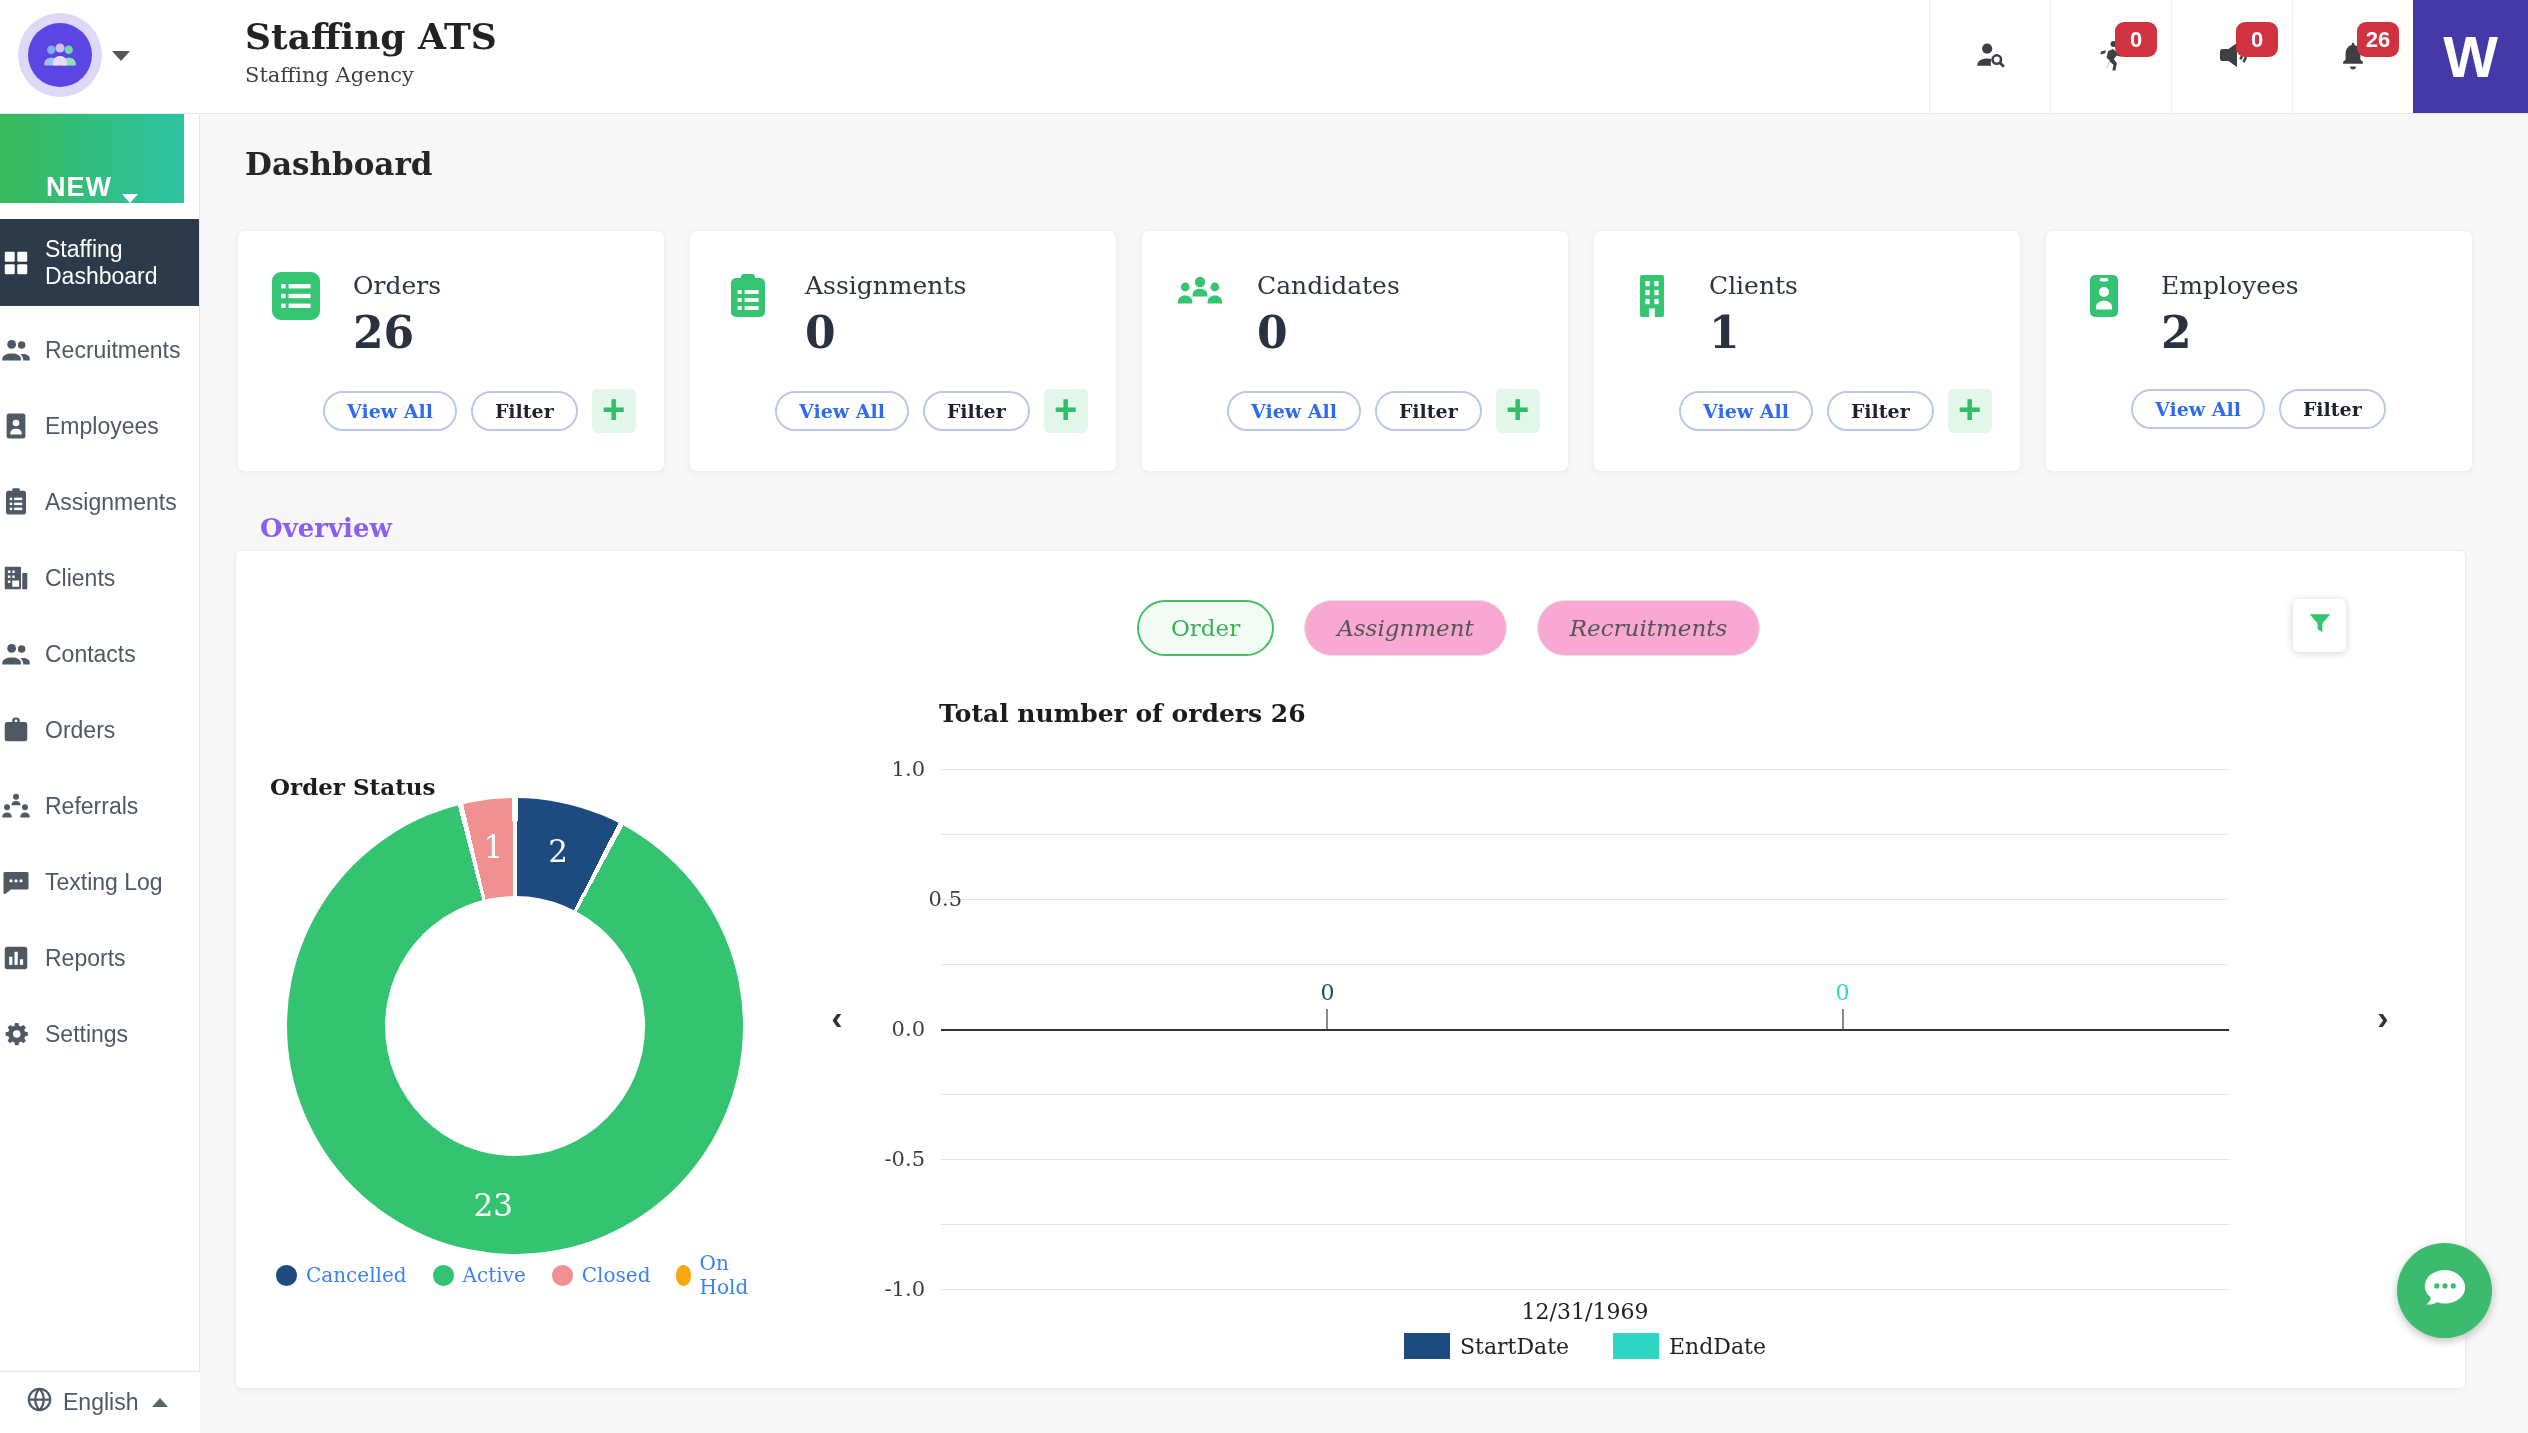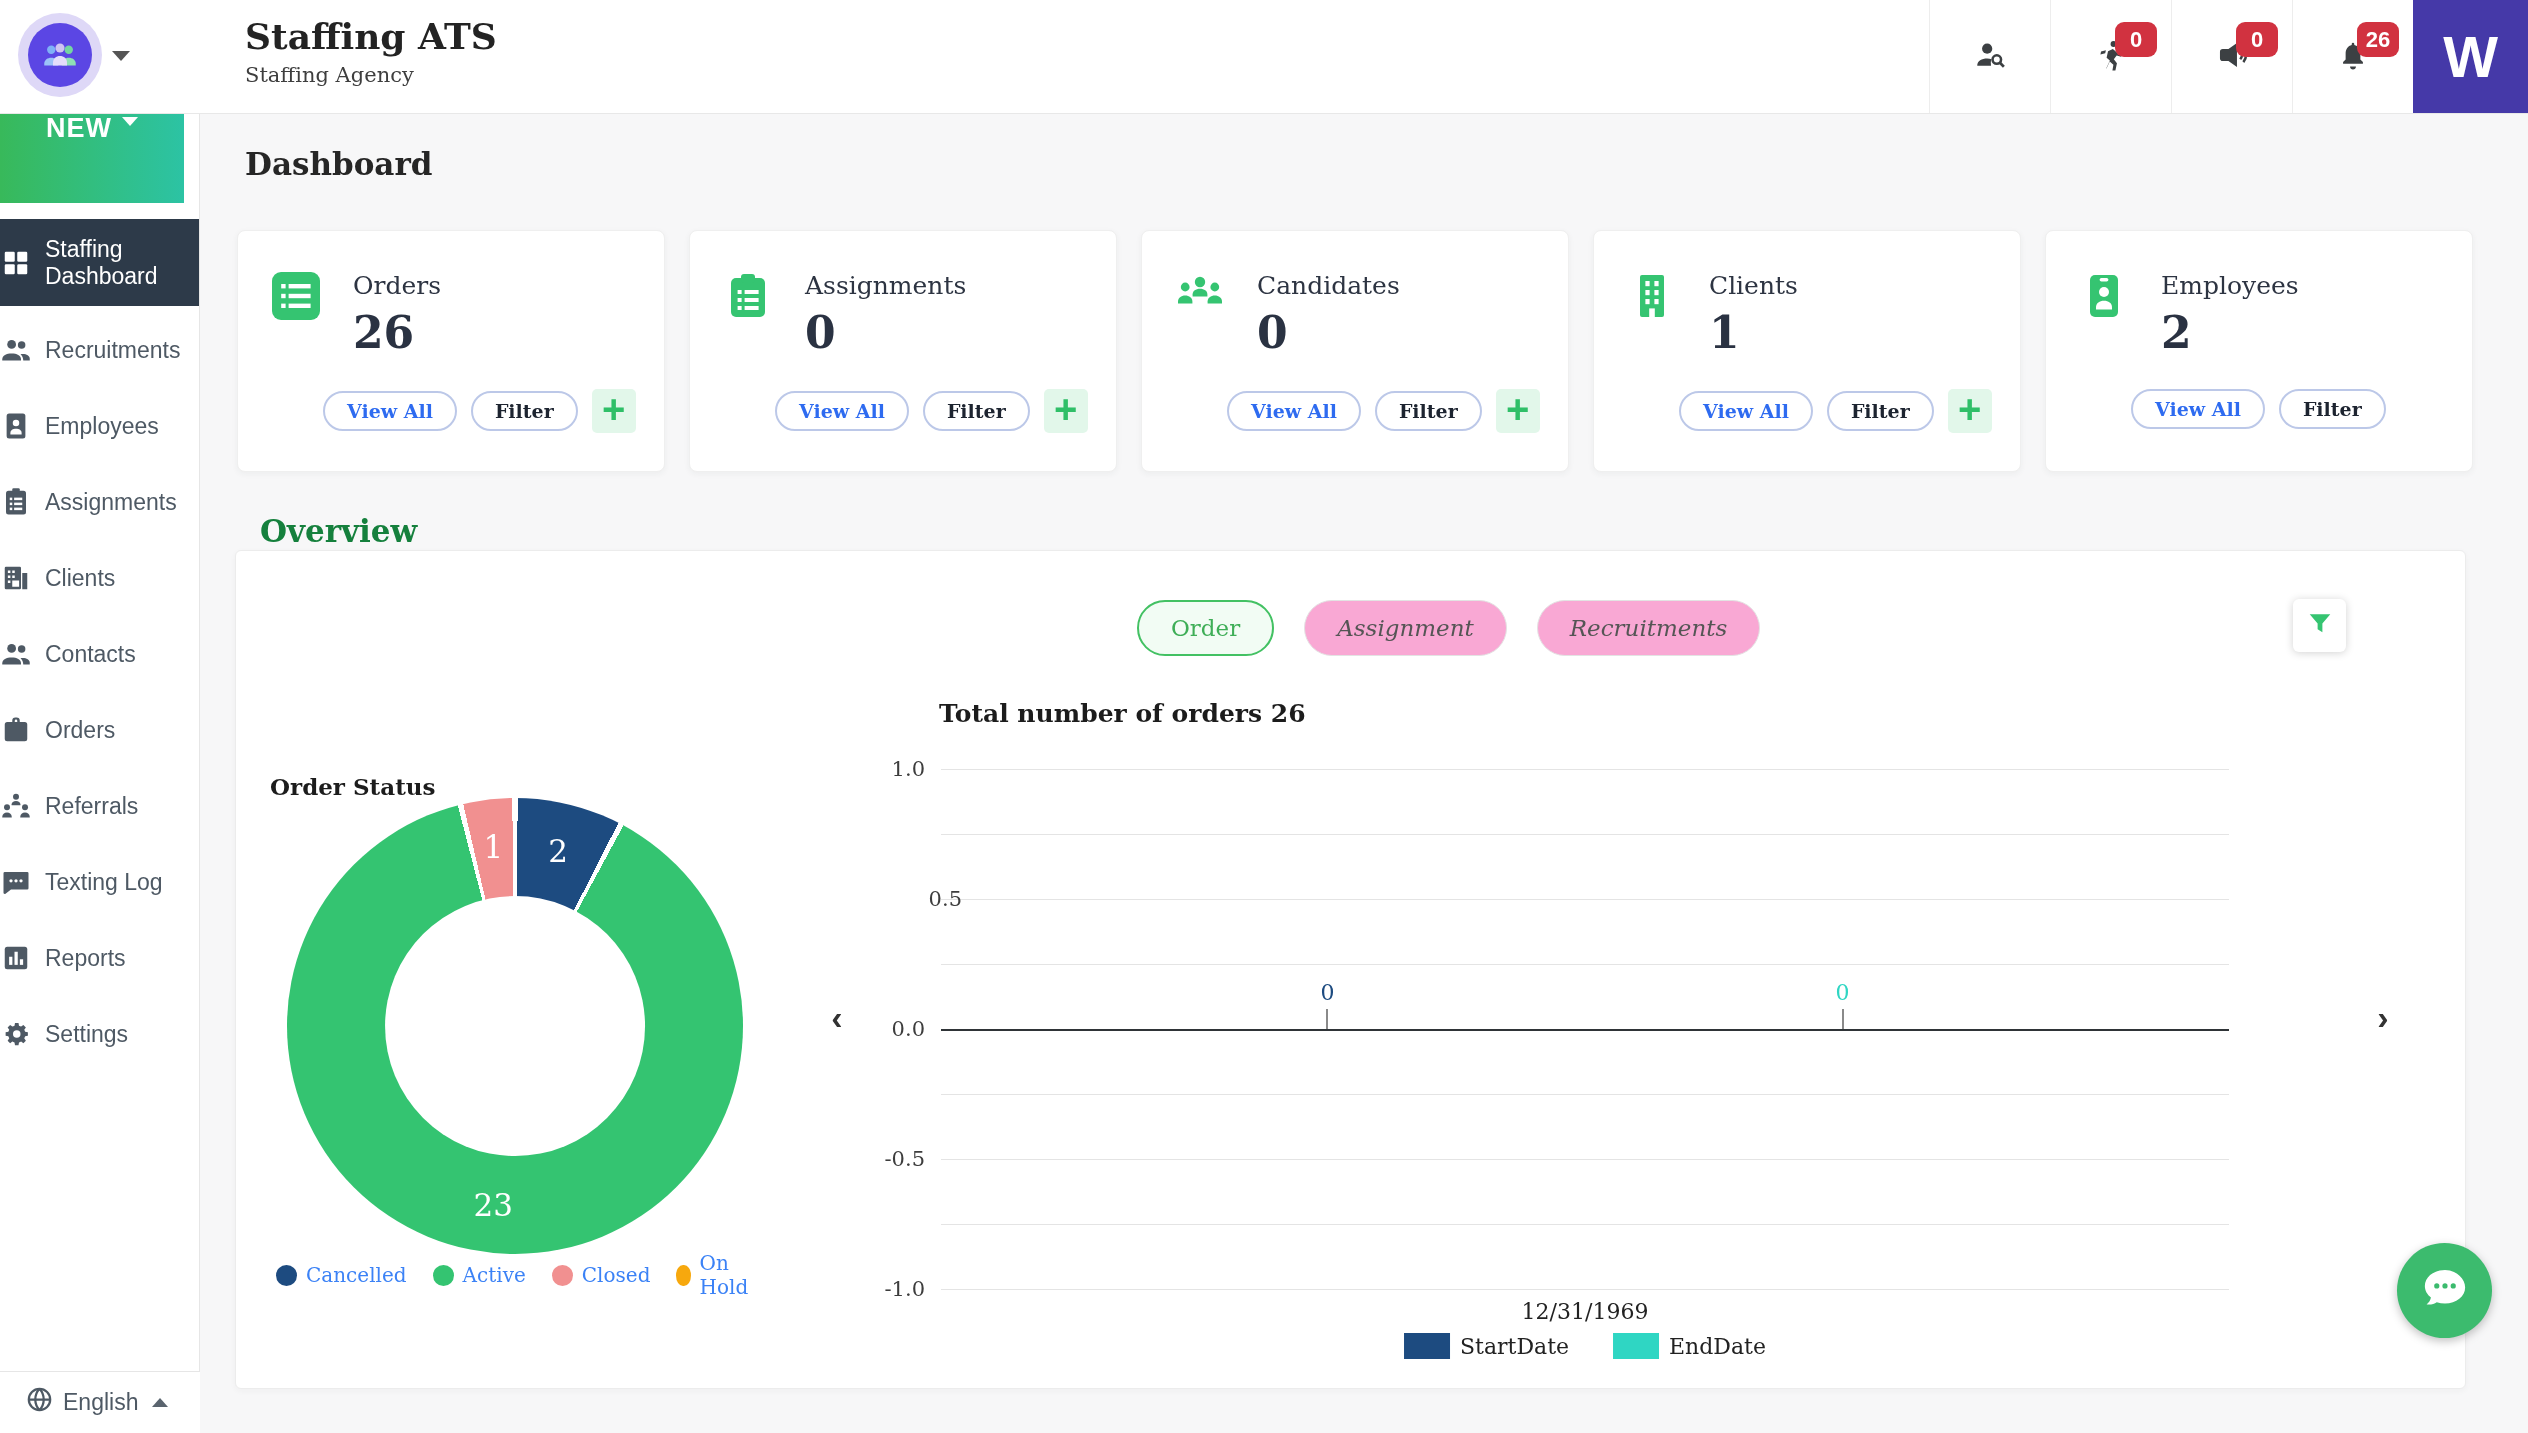--- a/index.html
+++ b/index.html
@@ -29,21 +29,21 @@
           background:#d13240;color:#fff;font-size:22px;font-weight:bold;
           display:flex;align-items:center;justify-content:center;padding:0 6px;box-sizing:border-box;}
   .workspace-tile{width:115px;height:113px;background:#4539a8;color:#fff;display:flex;
                   align-items:center;justify-content:center;font-size:58px;font-weight:bold;}
 
   
   .sidebar{position:absolute;left:0;top:113px;width:200px;bottom:0;background:#fff;
            border-right:1px solid #e6e6e6;box-sizing:border-box;}
   .new-btn{width:184px;height:90px;background:linear-gradient(90deg,#38b95a,#2cc3a4);
            color:#fff;font-size:27px;font-weight:bold;letter-spacing:1px;display:flex;
-           align-items:flex-start;justify-content:center;gap:10px;cursor:pointer;}
+           align-items:flex-end;justify-content:center;gap:10px;cursor:pointer;}
   .caret-down{width:0;height:0;border-left:8px solid transparent;border-right:8px solid transparent;
               border-top:9px solid #fff;margin-top:4px;}
   .nav{padding-top:16px;}
   .nav-item{height:76px;display:flex;align-items:center;gap:13px;
             color:#4e5964;font-size:23px;cursor:pointer;}
   .nav-item.active{height:87px;background:#2d3a49;color:#fff;margin-bottom:6px;}
   .nav-item.active .nav-label{line-height:27px;}
   .nav-ic{width:32px;height:32px;flex:0 0 32px;display:flex;align-items:center;justify-content:center;}
   .nav-ic svg{width:30px;height:30px;fill:currentColor;}
   .nav-label{max-width:138px;}
@@ -66,21 +66,21 @@
   .stat-actions{position:absolute;left:85px;top:158px;display:flex;align-items:center;gap:14px;}
   .pill{height:40px;border:2px solid #bcc8e8;border-radius:21px;background:#fff;display:flex;
         align-items:center;justify-content:center;padding:0 22px;font-size:19px;font-weight:bold;
         cursor:pointer;box-sizing:border-box;}
   .pill.viewall{color:#2e6bf0;}
   .pill.filter{color:#1d2430;}
   .plus-tile{width:44px;height:44px;background:#e2f7ea;border-radius:5px;display:flex;
              align-items:center;justify-content:center;cursor:pointer;}
   .plus-tile span{color:#2fbf68;font-size:40px;font-weight:bold;line-height:40px;margin-top:-4px;}
 
-  .overview-title{position:absolute;left:60px;top:400px;font-size:31px;font-weight:bold;color:#15803d;}
+  .overview-title{position:absolute;left:60px;top:400px;font-size:26px;font-weight:bold;color:#8b5cf6;}
 
   
   .panel{position:absolute;left:35px;top:437px;width:2229px;height:837px;background:#fff;
          border:1px solid #ececec;border-radius:6px;box-shadow:0 2px 6px rgba(40,50,60,.04);}
   .tabs{position:absolute;left:901px;top:49px;display:flex;gap:30px;}
   .tab{height:56px;border-radius:28px;display:flex;align-items:center;padding:14px 32px;
        font-size:23px;cursor:pointer;box-sizing:border-box;}
   .tab.active{border:2px solid #43c163;background:#f2fcf4;color:#3fae57;}
   .tab.inactive{border:1px solid #e3e3e3;background:#f9a8d4;color:#555;font-style:italic;}
   .filter-sq{position:absolute;left:2057px;top:48px;width:53px;height:53px;background:#fff;

